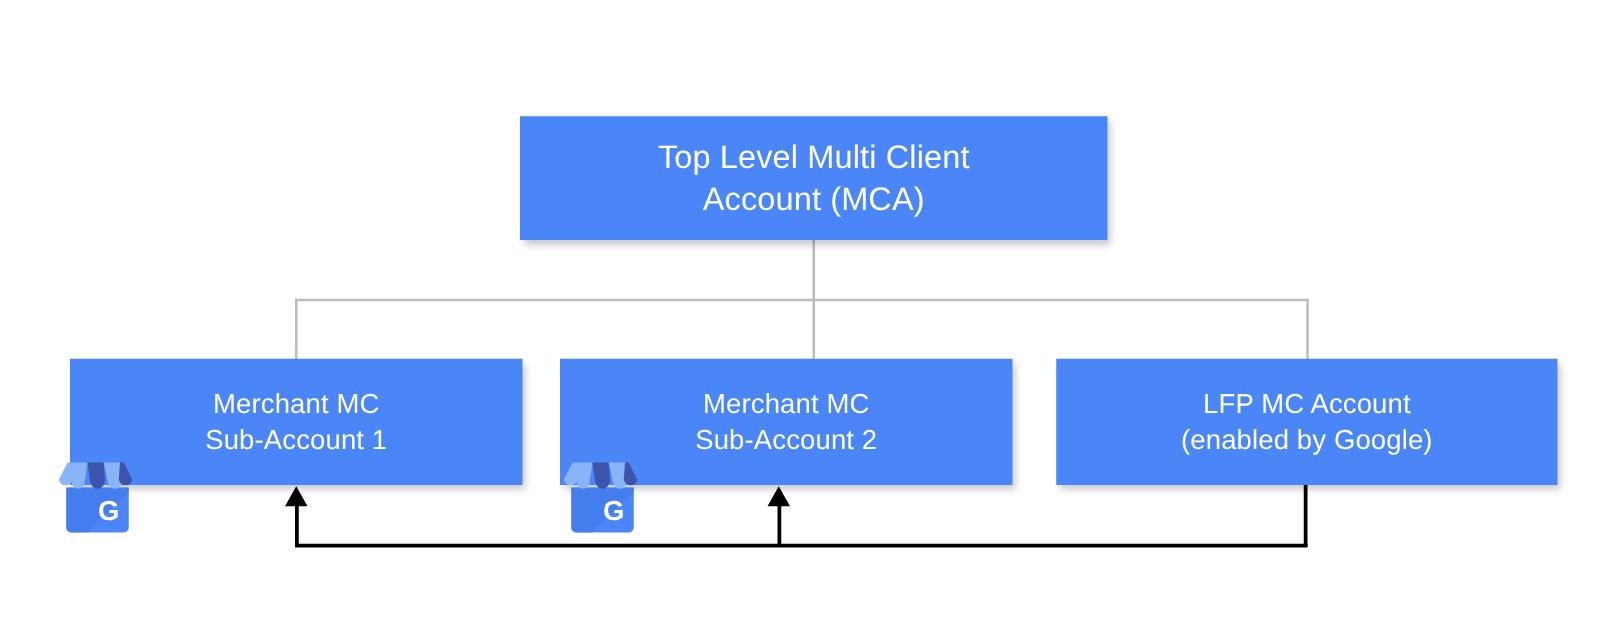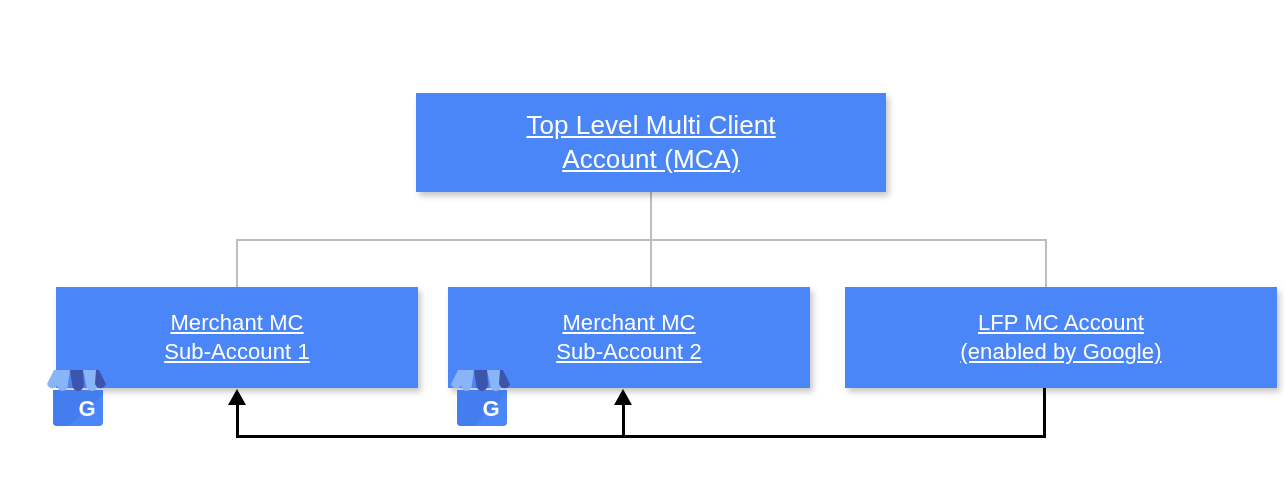--- a/index.html
+++ b/index.html
@@ -31,21 +31,20 @@
     text-align: center;
     box-sizing: border-box;
     box-shadow: 3px 4px 6px rgba(0,0,0,0.22);
     z-index: 4;
   }
   .node .node-label {
     display: block;
     white-space: pre-line;
     line-height: 1.30;
     letter-spacing: 0.1px;
-    text-decoration: underline;
   }
 
   #node-mca {
     left: 416px;
     top: 93px;
     width: 470px;
     height: 99px;
   }
   #node-mca .node-label {
     font-size: 26px;
@@ -59,21 +58,21 @@
   }
   #node-sub2 {
     left: 448px;
     top: 287px;
     width: 362px;
     height: 101px;
   }
   #node-lfp {
     left: 845px;
     top: 287px;
-    width: 432px;
+    width: 401px;
     height: 101px;
   }
   #node-sub1 .node-label,
   #node-sub2 .node-label,
   #node-lfp .node-label {
     font-size: 22px;
   }
 
   
   .gline {

